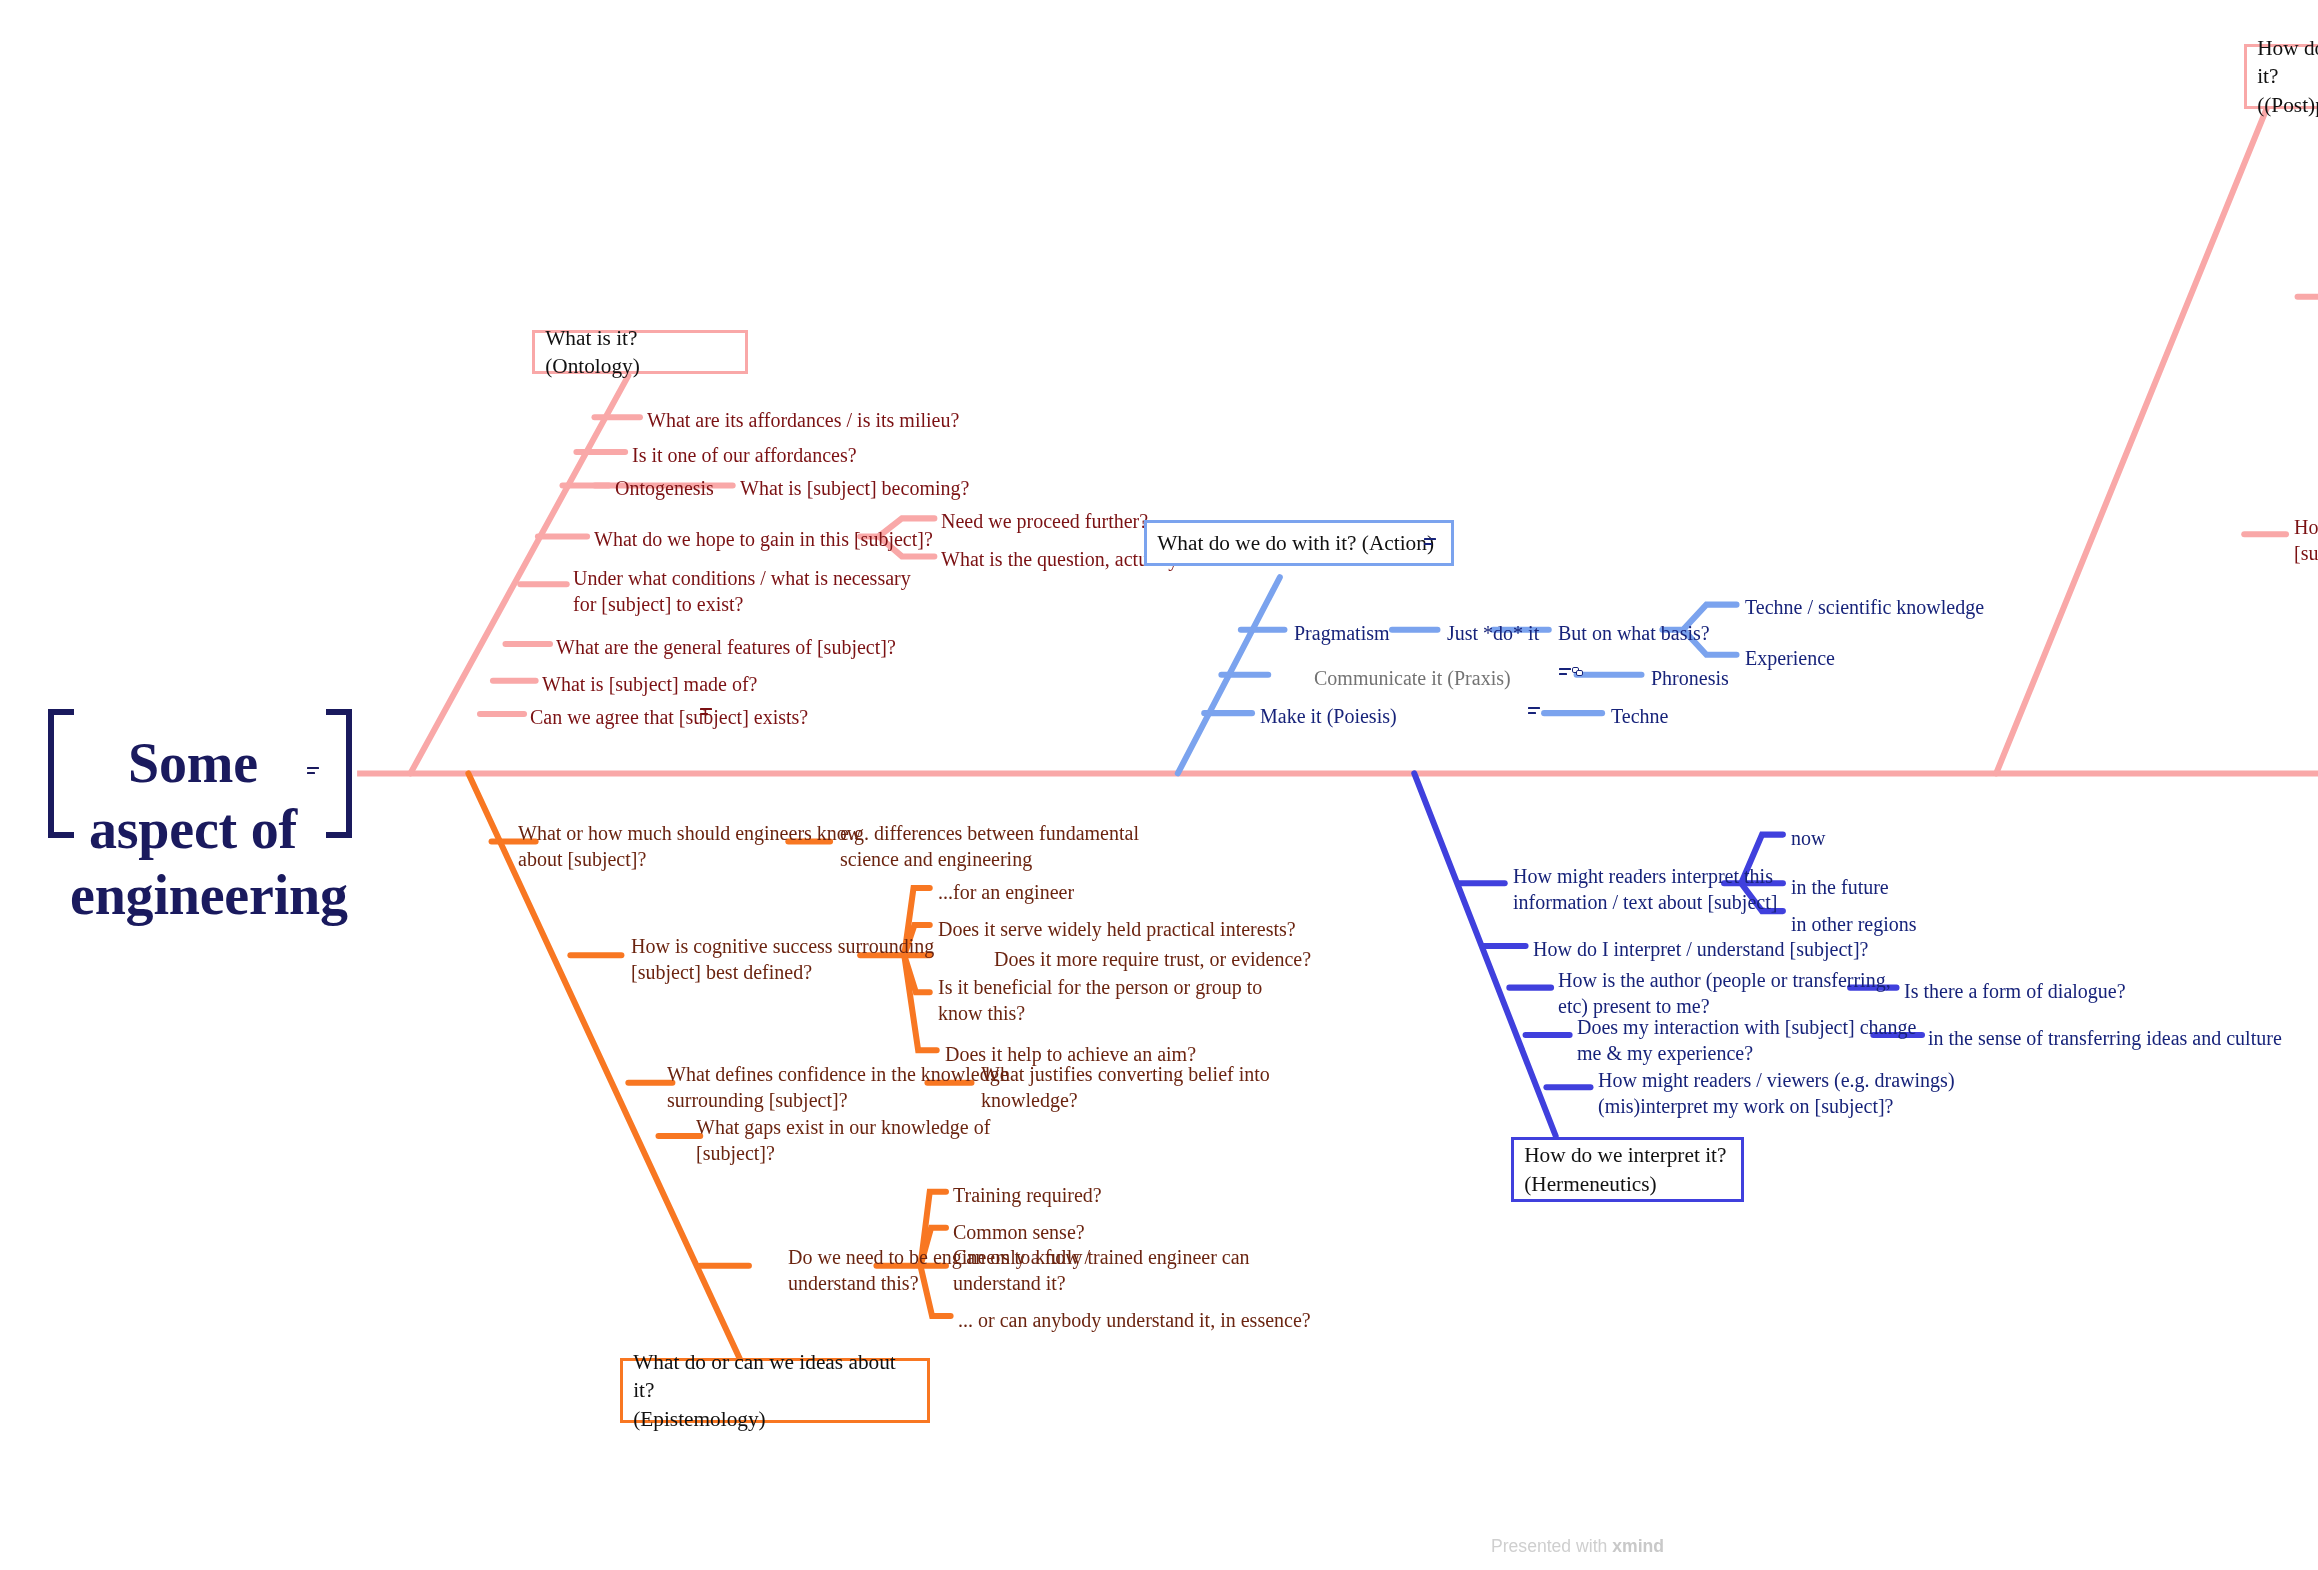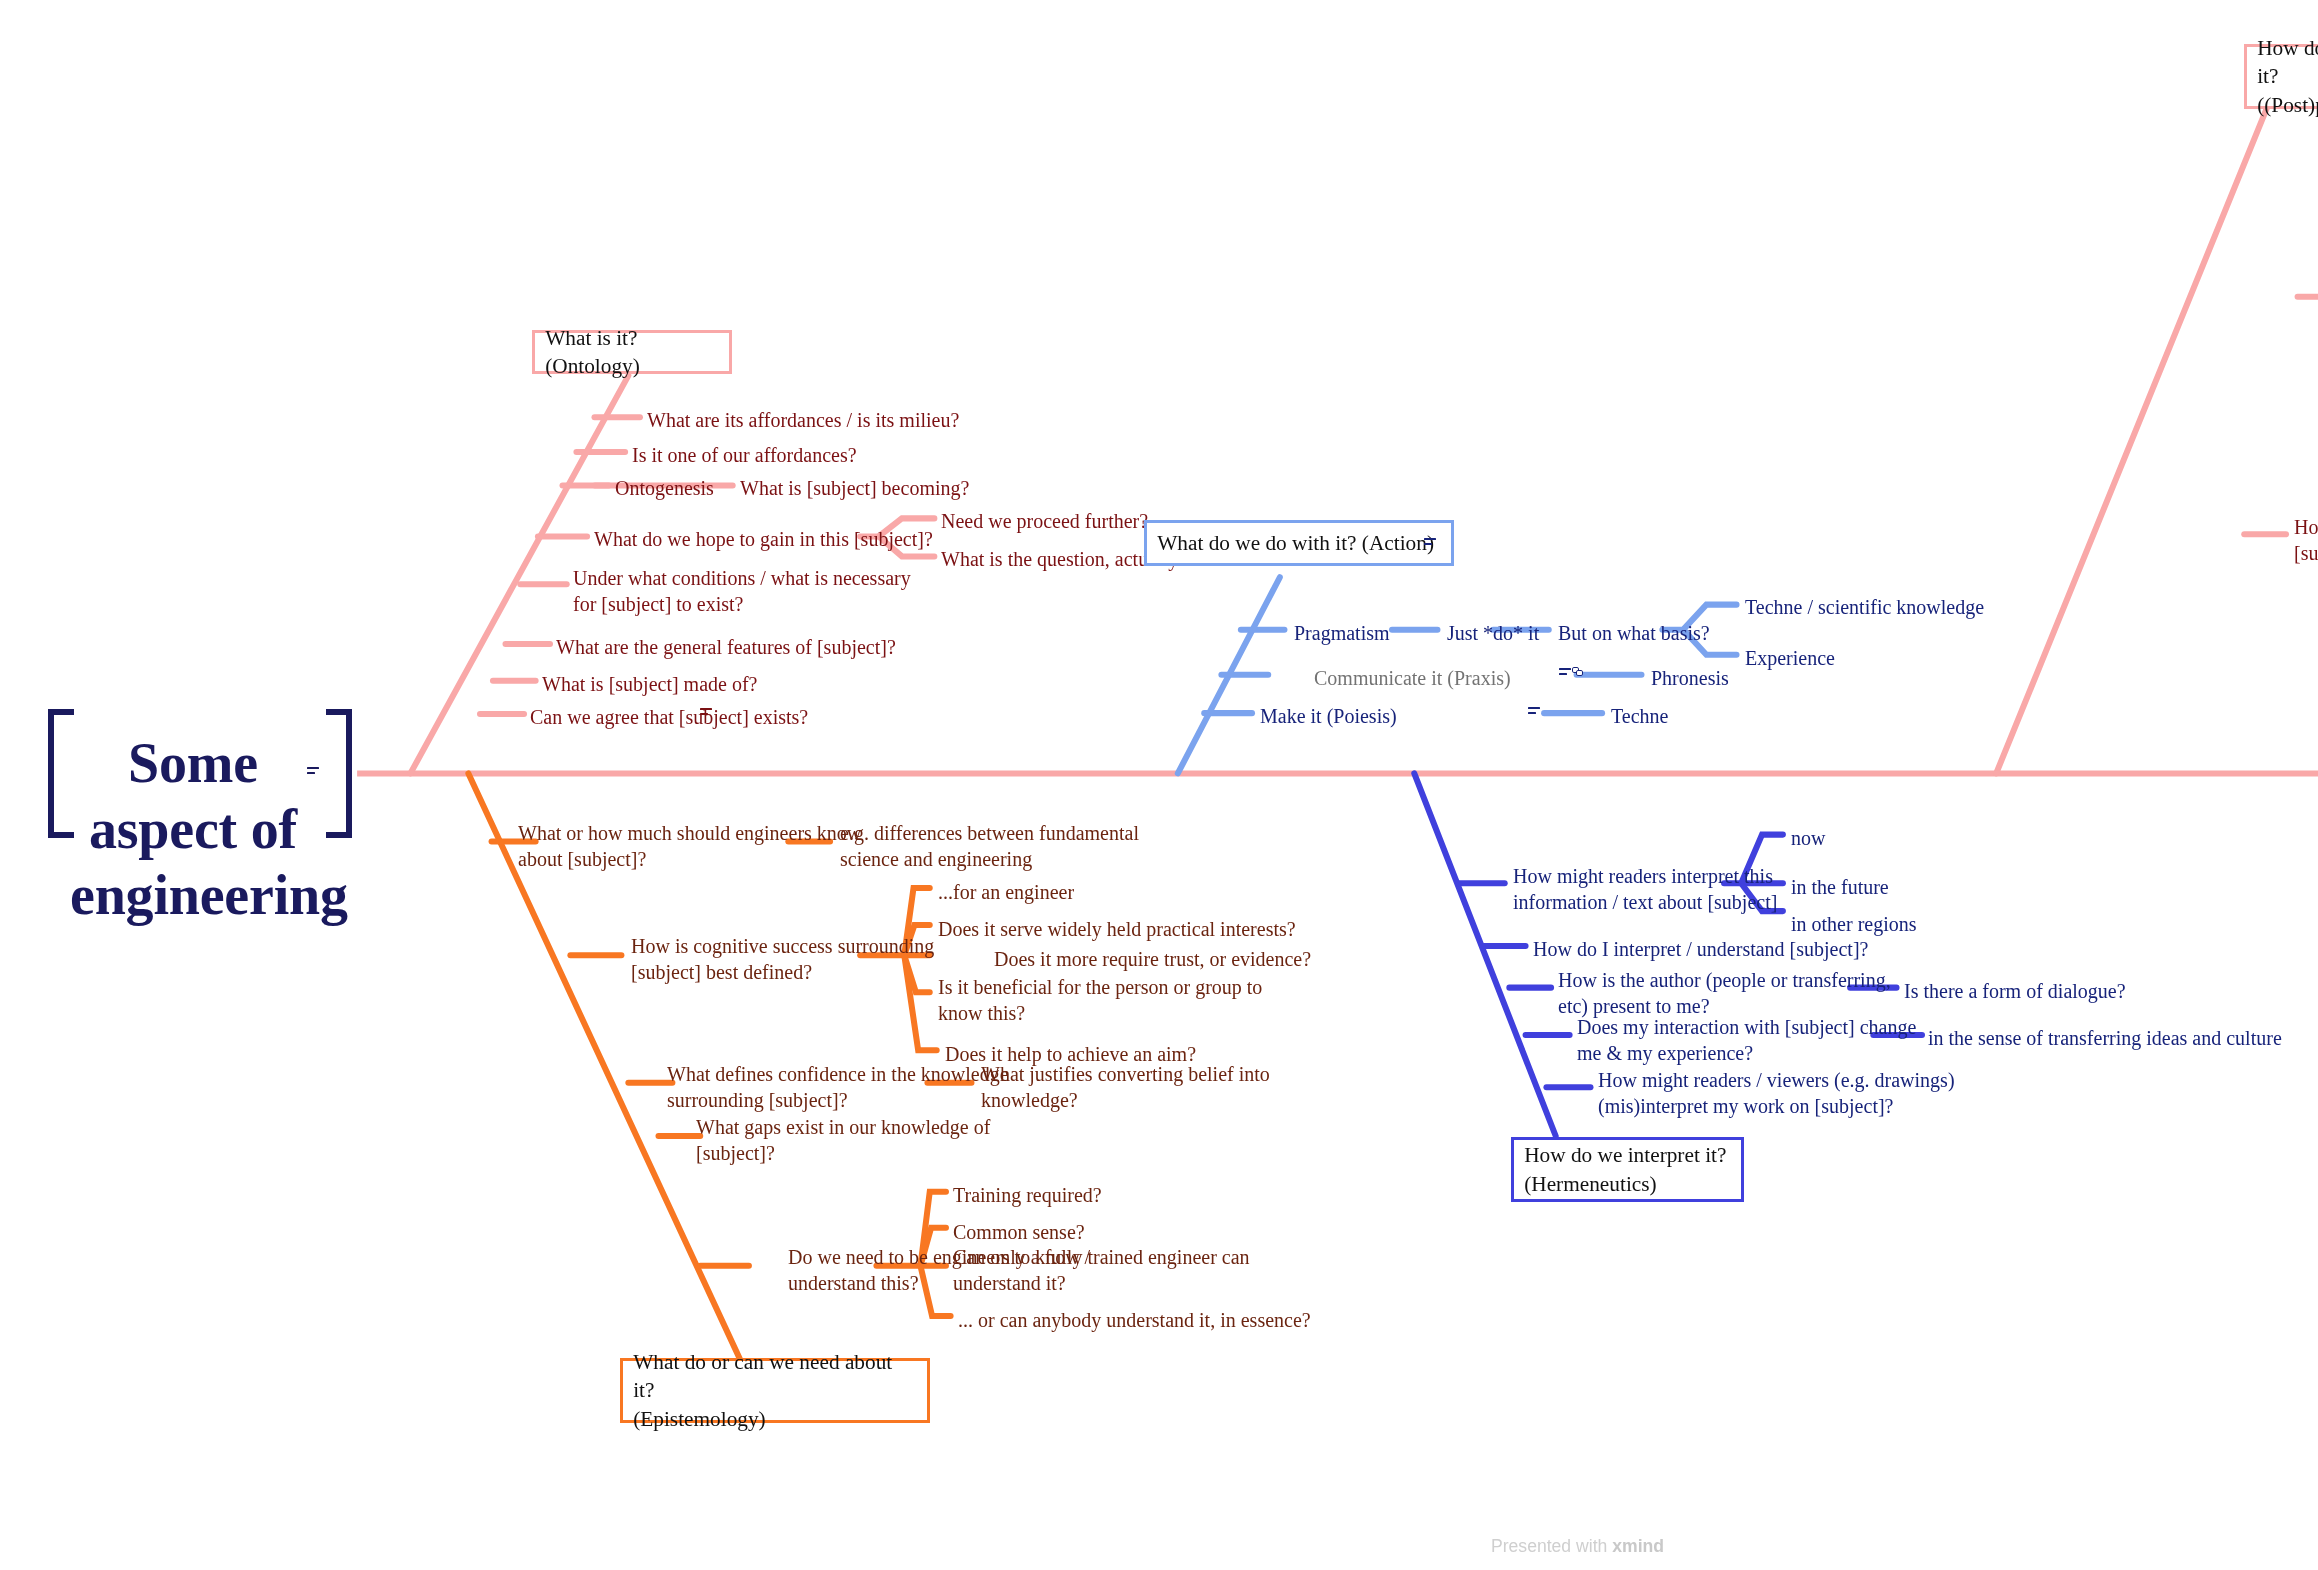--- a/index.html
+++ b/index.html
@@ -183,21 +183,21 @@
   <div class="bracket r" style="left:326px;top:709px;height:117px;"></div>
   <div class="root" style="left:70px;top:730px;width:246px;">
     <span>Some aspect of
 engineering</span>
   </div>
   <span class="ico ico-notes" style="position:absolute;left:301px;top:767px;color:#1a1a5e;">
     <i style="background:#1a1a5e"></i>
       <i style="background:#1a1a5e"></i>
   </span>
 
-  <div class="topicbox" style="left:532px;top:330px;width:200px;height:44px;border-color:#F9A8A8;">
+  <div class="topicbox" style="left:532px;top:330px;width:216px;height:44px;border-color:#F9A8A8;">
     <span class="tb-inner">What is it? (Ontology)</span>
   </div>
 
   <div class="node" style="left:647px;top:407px;color:#7B1113;">What are its affordances / is its milieu?</div>
   <div class="node" style="left:632px;top:442px;color:#7B1113;">Is it one of our affordances?</div>
   <div class="node" style="left:615px;top:475px;color:#7B1113;">Ontogenesis</div>
   <div class="node" style="left:740px;top:475px;color:#7B1113;">What is [subject] becoming?</div>
   <div class="node" style="left:594px;top:526px;color:#7B1113;">What do we hope to gain in this [subject]?</div>
   <div class="node" style="left:941px;top:508px;color:#7B1113;">Need we proceed further?</div>
   <div class="node" style="left:941px;top:546px;color:#7B1113;">What is the question, actually?!</div>
@@ -263,21 +263,21 @@
   <div class="node" style="left:1558px;top:967px;color:#17237A;">How is the author (people or transferring,
 etc) present to me?</div>
   <div class="node" style="left:1904px;top:978px;color:#17237A;">Is there a form of dialogue?</div>
   <div class="node" style="left:1577px;top:1014px;color:#17237A;">Does my interaction with [subject] change
 me &amp; my experience?</div>
   <div class="node" style="left:1928px;top:1025px;color:#17237A;">in the sense of transferring ideas and culture</div>
   <div class="node" style="left:1598px;top:1067px;color:#17237A;">How might readers / viewers (e.g. drawings)
 (mis)interpret my work on [subject]?</div>
 
   <div class="topicbox" style="left:620px;top:1358px;width:310px;height:65px;border-color:#F87722;">
-    <span class="tb-inner">What do or can we need about it?
+    <span class="tb-inner">What do or can we ideas about it?
 (Epistemology)</span>
   </div>
 
   <div class="node" style="left:518px;top:820px;color:#6B2410;">What or how much should engineers know
 about [subject]?</div>
   <div class="node" style="left:840px;top:820px;color:#6B2410;">e.g. differences between fundamental
 science and engineering</div>
   <div class="node" style="left:631px;top:933px;color:#6B2410;">How is cognitive success surrounding
 [subject] best defined?</div>
   <div class="node" style="left:938px;top:879px;color:#6B2410;">...for an engineer</div>

